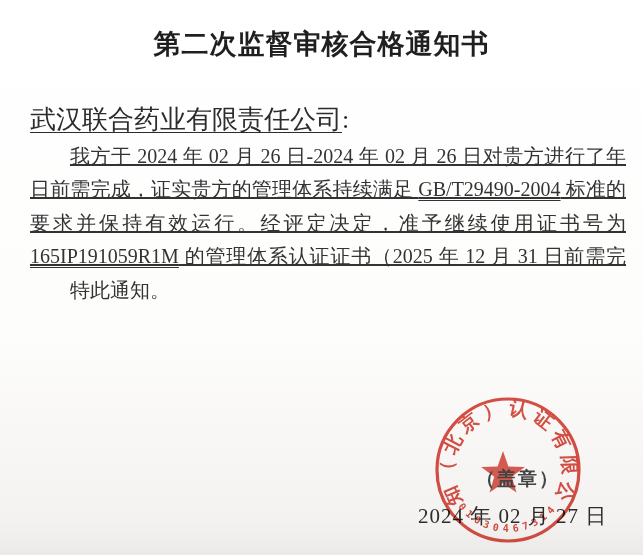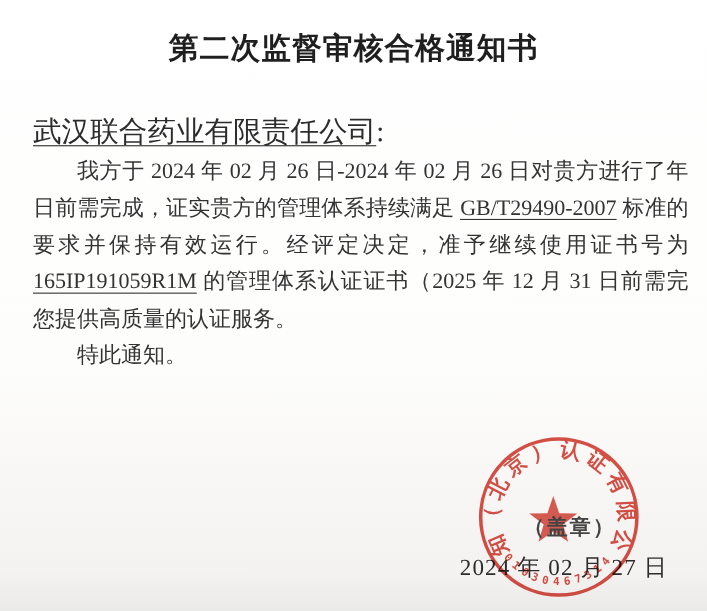--- a/index.html
+++ b/index.html
@@ -32,20 +32,21 @@
     font-size:20px;color:#333;
   }
   .line{
     height:33.4px;line-height:33.4px;
     overflow:hidden;
   }
   .fill{
     text-align:justify;
     text-align-last:justify;
     text-justify:inter-character;
+    text-decoration:underline;
   }
   .ind{text-indent:2em;}
   .date-line{
     position:absolute;top:502px;left:418px;
     font-size:21px;letter-spacing:1px;color:#2c2c2c;
   }
   .seal{
     position:absolute;top:370px;left:408px;
     width:200px;height:200px;
     mix-blend-mode:multiply;
@@ -73,24 +74,23 @@
 <body>
 
 <div class="page">
 
   <h1 class="title">第二次监督审核合格通知书</h1>
 
   <div class="addressee"><span class="u">武汉联合药业有限责任公司</span><span>:</span></div>
 
   <div class="body-text">
     <div class="line fill ind">我方于 2024 年 02 月 26 日-2024 年 02 月 26 日对贵方进行了年</div>
-    <div class="line fill"><span>日前需完成，证实贵方的管理体系持续满足 </span><span class="u">GB/T29490-2007</span><span> 标准的</span></div>
+    <div class="line fill"><span>日前需完成，证实贵方的管理体系持续满足 </span><span class="u">GB/T29490-2004</span><span> 标准的</span></div>
     <div class="line fill">要求并保持有效运行。经评定决定，准予继续使用证书号为</div>
     <div class="line fill"><span class="u">165IP191059R1M</span><span> 的管理体系认证证书（2025 年 12 月 31 日前需完成</span></div>
-    <div class="line">您提供高质量的认证服务。</div>
     <div class="line ind">特此通知。</div>
   </div>
 
   <div class="date-line">2024 年 02 月 27 日</div>
 
   <svg class="seal" viewBox="-100 -100 200 200" aria-hidden="true">
     <defs>
       <path id="arcTop" d="M -49.8 23.2 A 55 55 0 1 1 49.8 23.2" fill="none"></path>
       <path id="arcBot" d="M -50.8 35.6 A 62 62 0 0 0 50.8 35.6" fill="none"></path>
     </defs>

